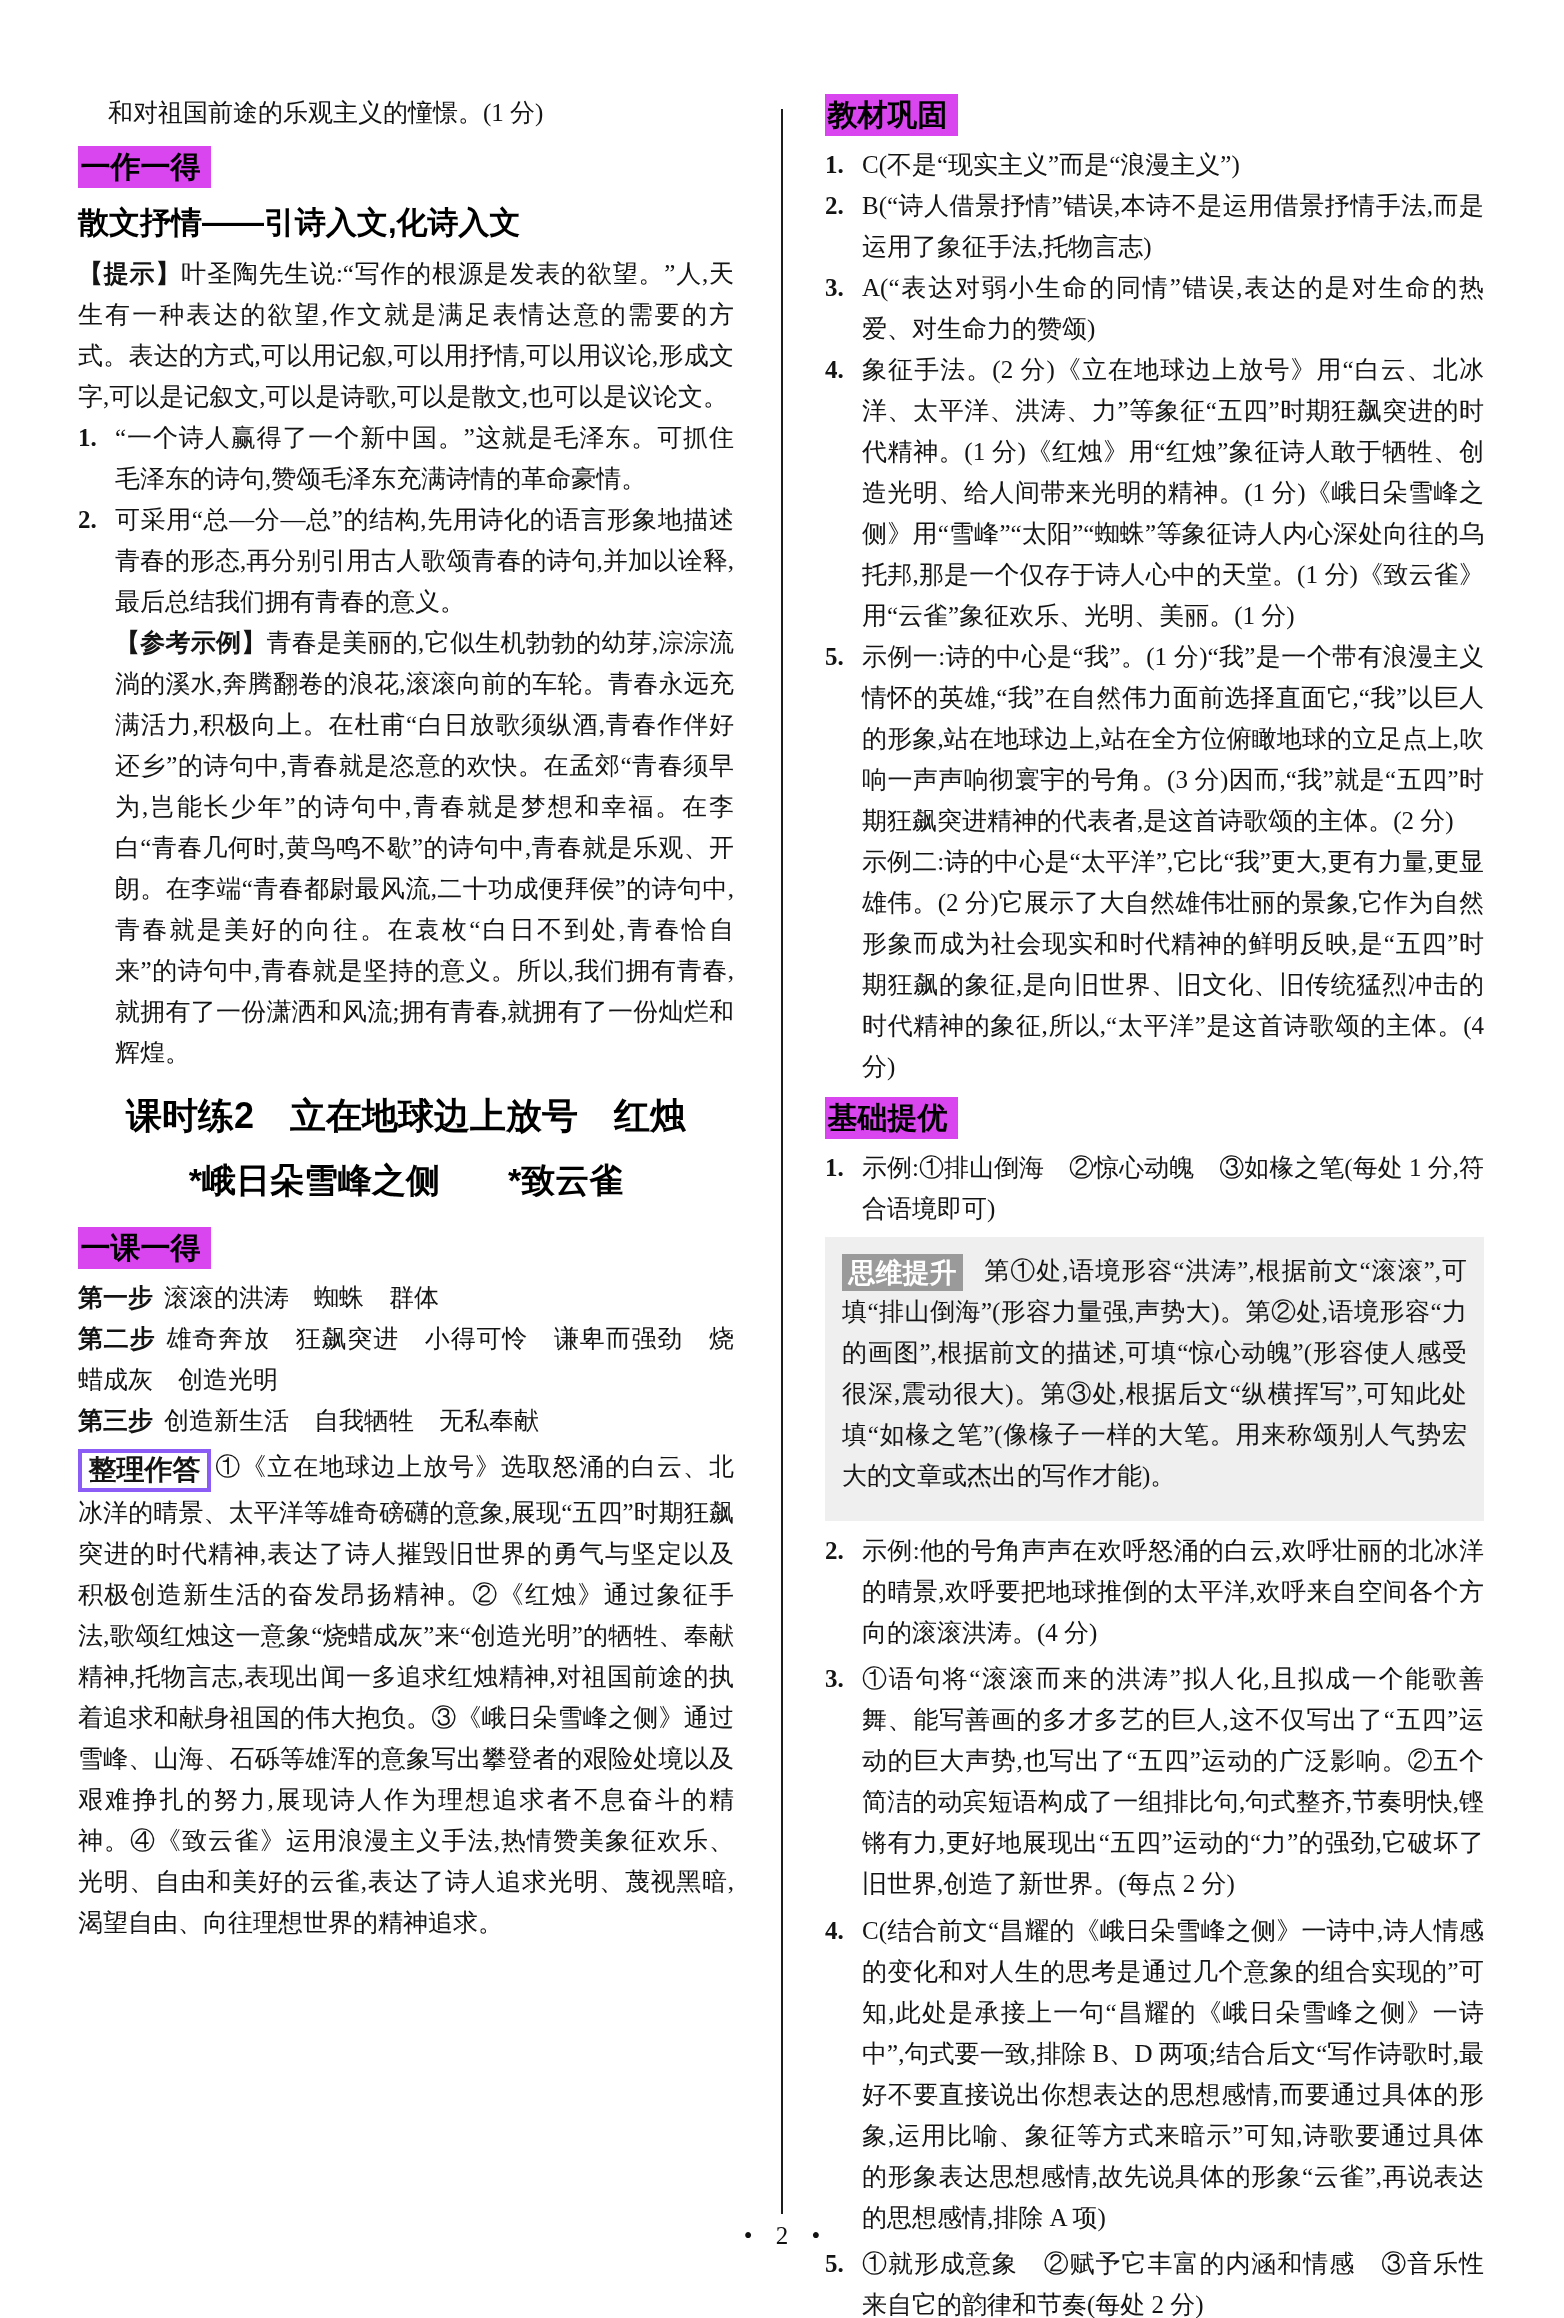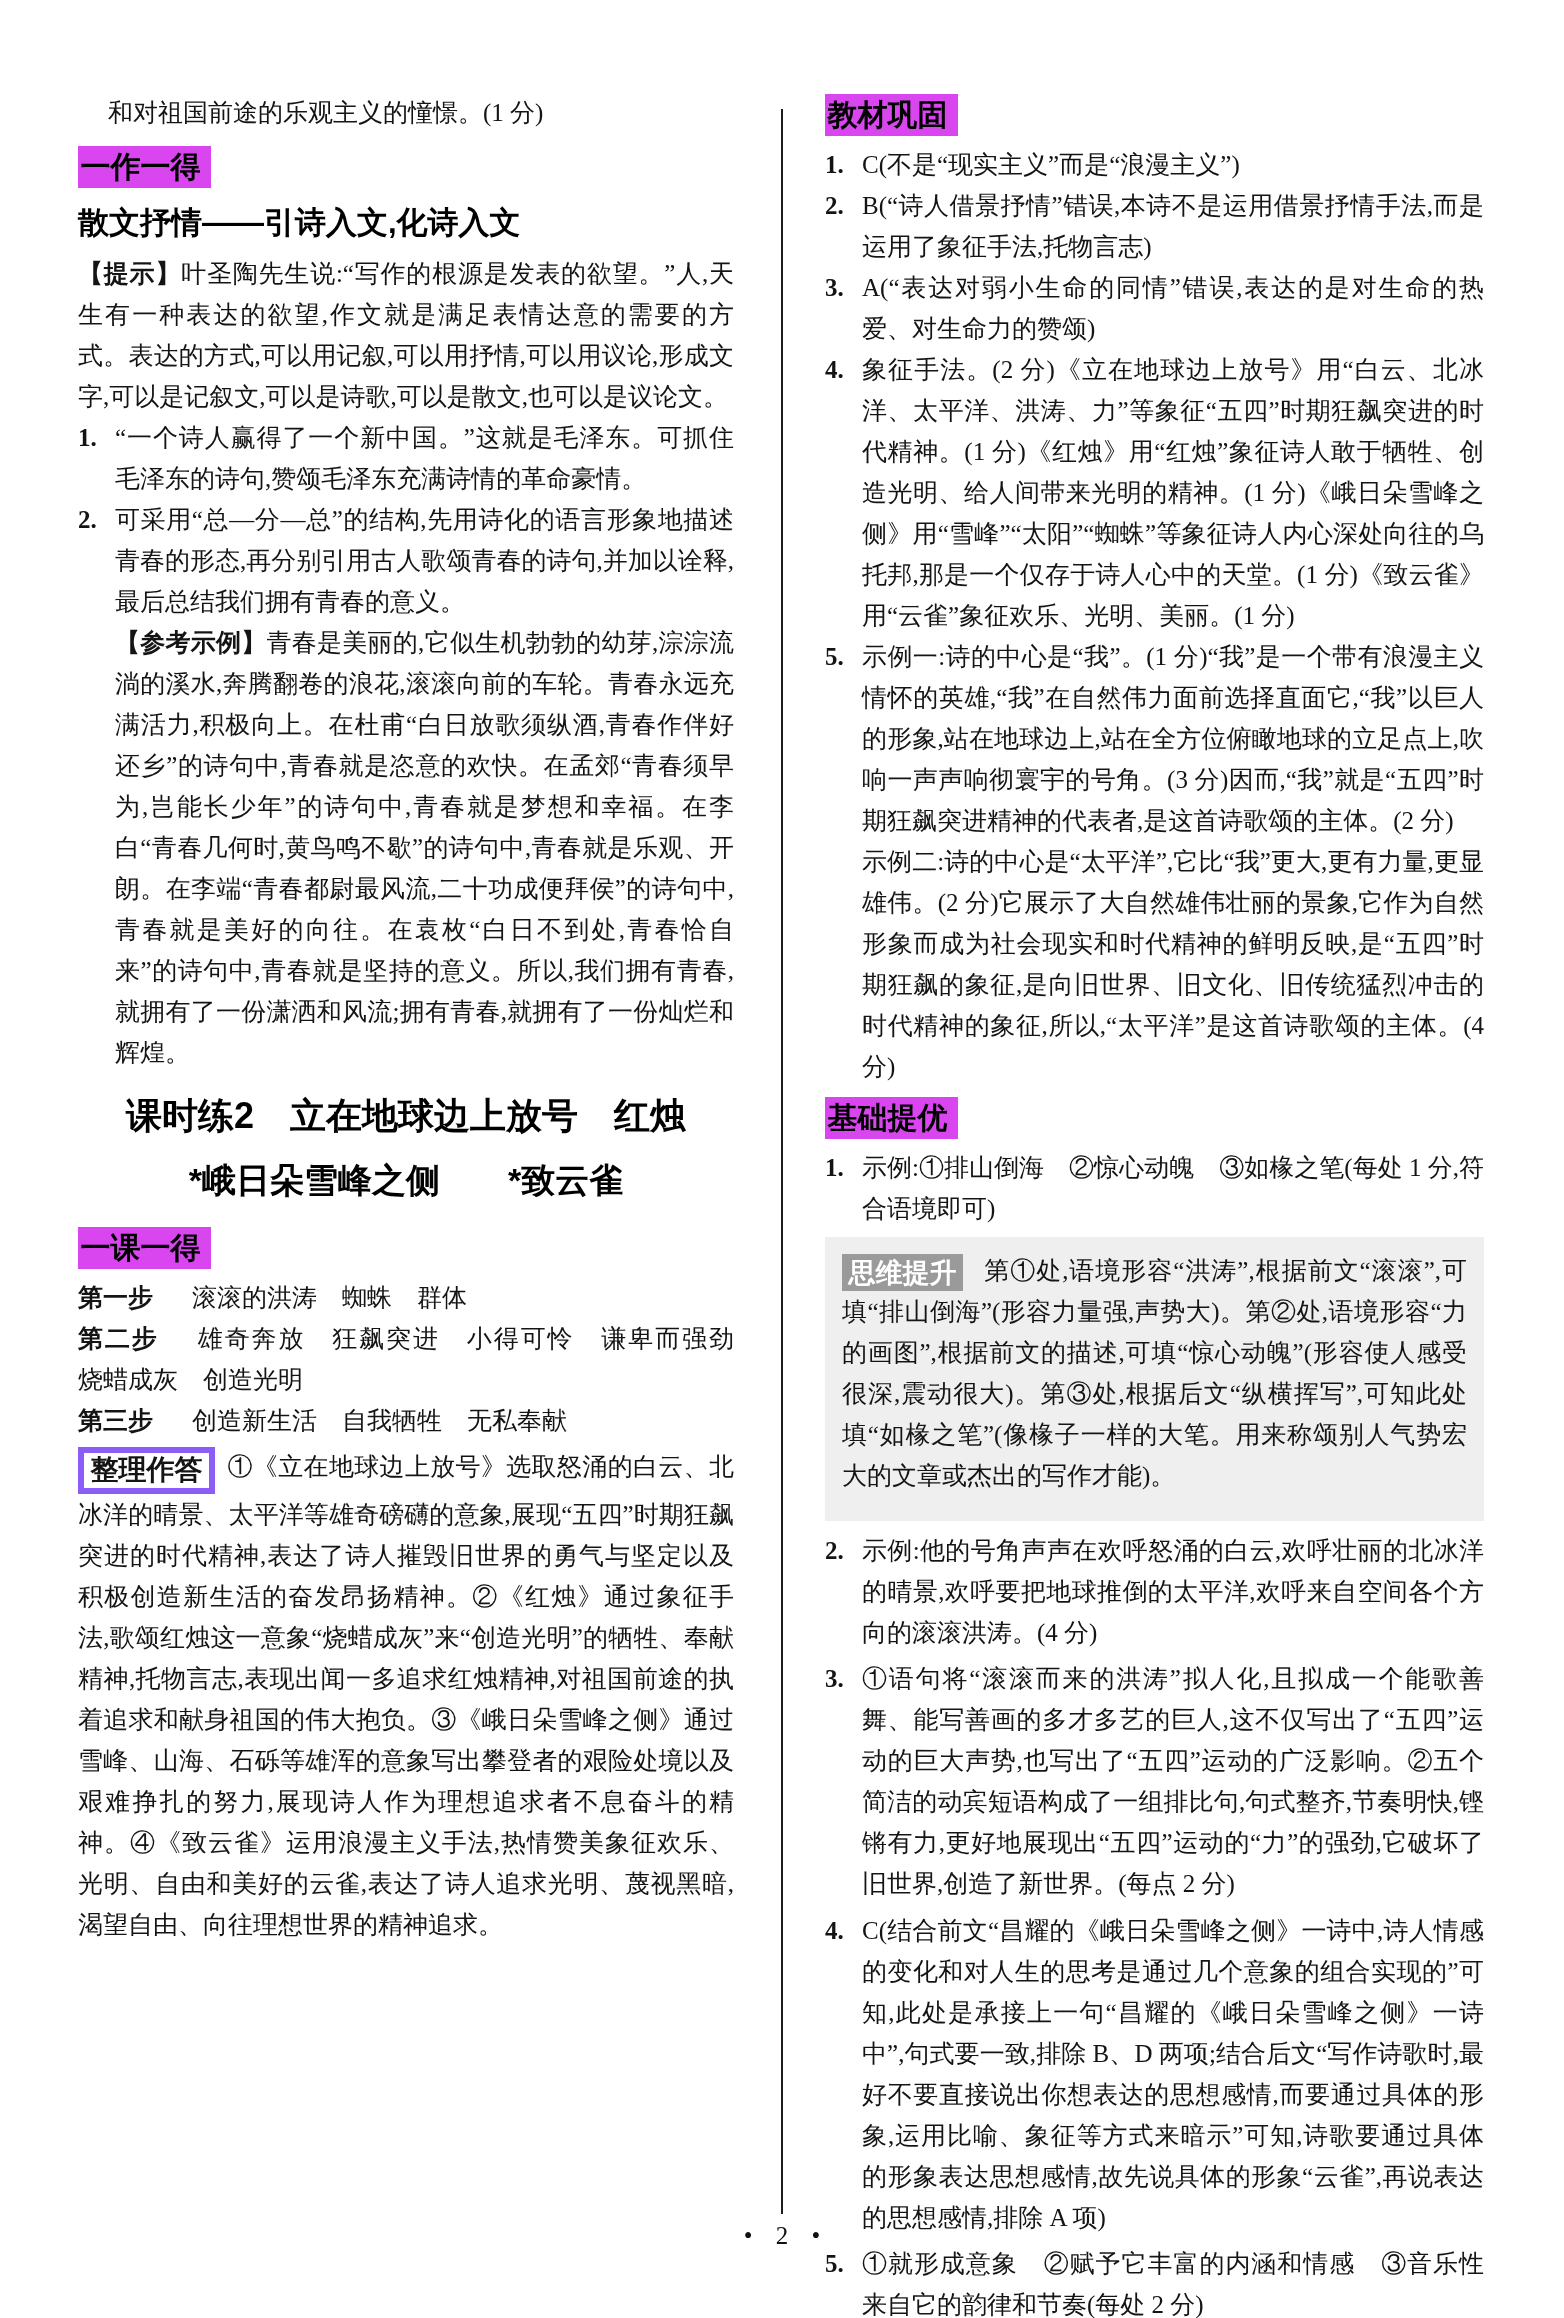--- a/index.html
+++ b/index.html
@@ -50,28 +50,28 @@
     font-family:"Liberation Sans","DejaVu Sans",sans-serif;
     font-weight:bold; color:#000;
     margin:20px 0 14.5px 0;
   }
   .lesson-title .lt1 { font-size:36px; line-height:46px; margin-bottom:20px; }
   .lesson-title .lt2 { font-size:34px; line-height:43px; }
 
   .step { margin:0; }
   .step .step-label {
     font-family:"Liberation Sans","DejaVu Sans",sans-serif;
-    font-weight:bold; margin-right:39px;
+    font-weight:bold; margin-right:11px;
   }
   .boxed-label {
     display:inline-block;
-    border:6px solid #8b5cf6;
+    border:4px solid #8b5cf6;
     font-family:"Liberation Sans","DejaVu Sans",sans-serif;
     font-weight:bold; font-size:28px; line-height:34px;
-    padding:0.7px 6.6px; margin-right:12px;
+    padding:0.7px 6.6px; margin-right:3px;
     vertical-align:-4px;
   }
   .summary { margin-top:5.3px; }
 
   .think-block {
     background:#efefef;
     padding:13px 17px 25px 17px;
     margin:8px 0 9.2px 0;
   }
   .think-label {

